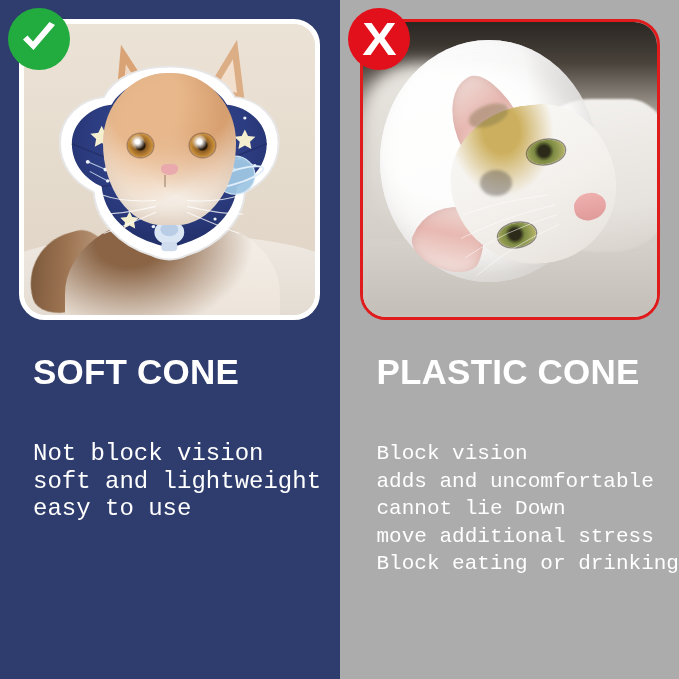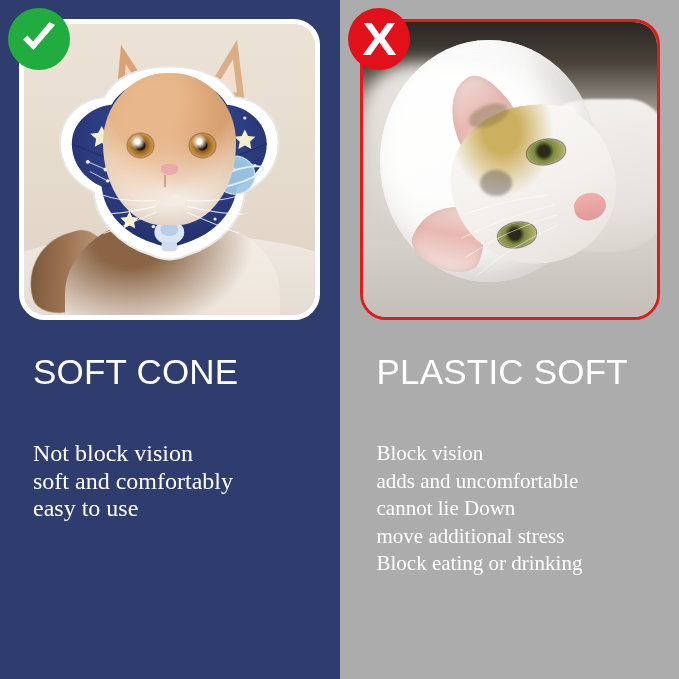--- a/index.html
+++ b/index.html
@@ -88,37 +88,37 @@
     position: absolute;
     left: 33px;
     right: 10px;
     top: 352px;
   }
   .panel-bad .text-block { left: 37px; }
 
   .headline {
     color: #ffffff;
     font-family: "Liberation Sans", sans-serif;
-    font-weight: normal;
+    font-weight: bold;
     font-size: 35px;
     line-height: 40px;
     letter-spacing: 0.2px;
     margin: 0;
     white-space: nowrap;
   }
 
   .bullets {
     margin: 0;
     padding: 0;
     list-style: none;
     margin-top: 48px;
   }
   .bullets li {
     color: #ffffff;
-    font-family: Liberation Serif, serif;
+    font-family: Liberation Mono, monospace;
     font-weight: 400;
     font-size: 24px;
     line-height: 27.5px;
     white-space: nowrap;
   }
   .panel-bad .bullets li { font-size: 21px; }
 
   
 
   
@@ -503,21 +503,21 @@
         <svg width="42" height="42" viewBox="0 0 42 42" aria-hidden="true">
           <path d="M5 21.5 L15.5 32 L37 7 L31.5 4 L15 23.5 L9.5 17.5 Z" fill="#ffffff"></path>
         </svg>
       </span>
     </div>
 
     <div class="text-block">
       <h2 class="headline">SOFT CONE</h2>
       <ul class="bullets">
         <li>Not block vision</li>
-        <li>soft and comfortably</li>
+        <li>soft and lightweight</li>
         <li>easy to use</li>
       </ul>
     </div>
   </div>
 
   <div class="panel panel-bad">
 
     <div class="photo-frame bad">
       <div class="photo-inner">
         <div class="scene-bad">
@@ -548,21 +548,21 @@
           </div>
         </div>
       </div>
     </div>
 
     <div class="badge badge-bad">
       <span class="badge-x-text">X</span>
     </div>
 
     <div class="text-block">
-      <h2 class="headline">PLASTIC SOFT</h2>
+      <h2 class="headline">PLASTIC CONE</h2>
       <ul class="bullets">
         <li>Block vision</li>
         <li>adds and uncomfortable</li>
         <li>cannot lie Down</li>
         <li>move additional stress</li>
         <li>Block eating or drinking</li>
       </ul>
     </div>
   </div>
 

